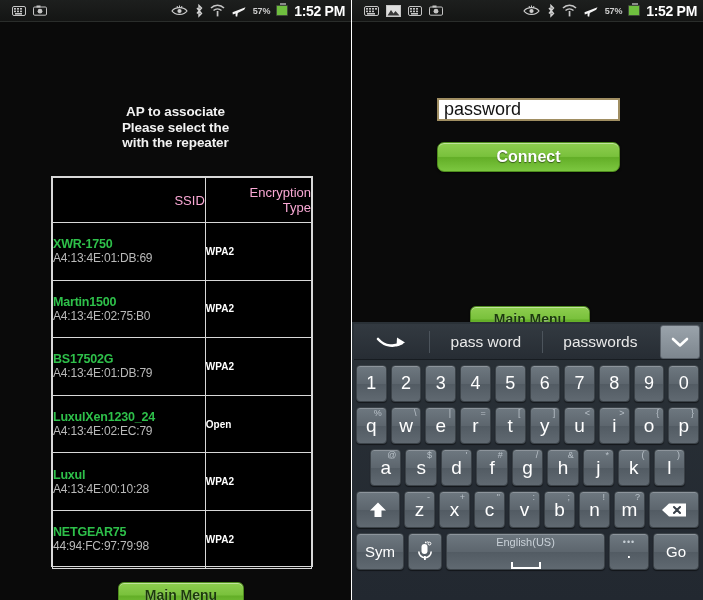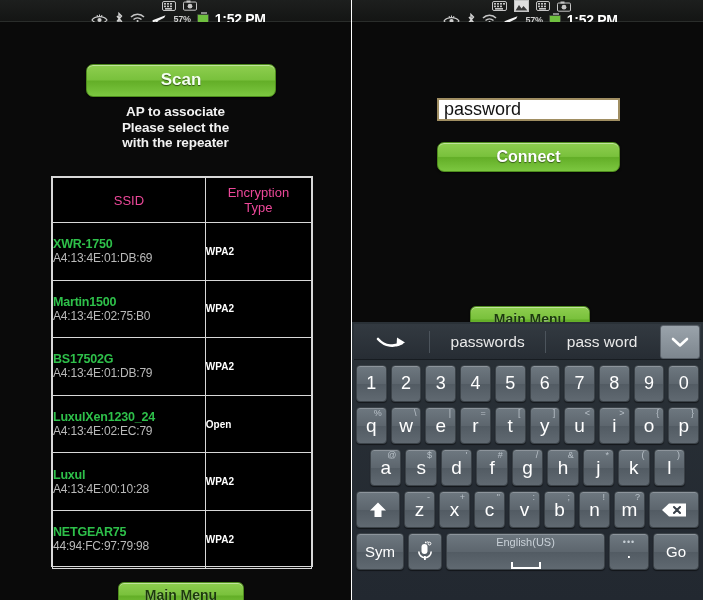--- a/index.html
+++ b/index.html
@@ -14,21 +14,20 @@
   .phone { position: relative; width: 351px; height: 600px; background: #000; overflow: hidden; }
   .phone.right { width: 352px; margin-left: 0px; border-left: 1px solid #ffffff; }
 
   
   .statusbar {
     position: relative; height: 22px; width: 100%;
     background: linear-gradient(#1d1f1e, #141514);
     display: flex; align-items: center;
     padding: 0 4px 0 12px;
     border-bottom: 1px solid #2a2d2b;
-    flex-direction: column;
   }
   .sb-left { display: flex; align-items: center; gap: 7px; flex: 0 0 auto; }
   .sb-spacer { flex: 1 1 auto; }
   .sb-right { display: flex; align-items: center; gap: 6px; flex: 0 0 auto; }
   .sbi { display: inline-flex; align-items: center; justify-content: center; opacity: .95; }
   .sb-batt-txt { color: #cfcfcf; font-size: 9px; font-weight: bold; letter-spacing: -0.2px; }
   .sb-batt {
     width: 12px; height: 11px; background: #6fbf3f;
     border: 1px solid #3f4a3a; border-radius: 1px;
     position: relative;
@@ -68,22 +67,22 @@
     position: absolute; left: 51px; top: 154px; width: 262px; height: 391px;
     border: 1px solid #d8d8d8; border-collapse: collapse; background:#000;
   }
   .ap-table table { width: 100%; border-collapse: collapse; table-layout: fixed; }
   .ap-table col.c1 { width: 59%; }
   .ap-table col.c2 { width: 41%; }
   .ap-table th, .ap-table td {
     border: 1px solid #d8d8d8; padding: 0; vertical-align: middle;
   }
   .ap-table thead th {
-    height: 45px; color: #ec4899; font-size: 13px; font-weight: normal;
-    text-align: center; line-height: 15px;
+    height: 45px; color: #f9a8d4; font-size: 13px; font-weight: normal;
+    text-align: right; line-height: 15px;
   }
   .ap-table tbody tr { height: 57.6px; }
   .cell-ssid { padding: 4px 0 4px 7px; text-align: left; }
   .ssid-name { color: #2ec04a; font-size: 12.5px; font-weight: bold; line-height: 14px; letter-spacing: -0.2px; display:block; }
   .ssid-mac { color: #b9b9b9; font-size: 12px; line-height: 14px; letter-spacing: -0.2px; display:block; }
   .cell-enc { color: #ffffff; font-size: 10px; font-weight: bold; text-align: left; padding-left: 18px; }
 
   .mainmenu-left {
     position: absolute; left: 118px; top: 560px;
     width: 126px; height: 27px; line-height: 25px; font-size: 14px;
@@ -223,21 +222,20 @@
               <path d="M1.5 8.2 L14.5 3.2 L13.2 5.8 L6.8 9 L6.2 12.8 L4.6 12.2 L4.6 9.6 L1.8 10.4 Z" fill="#ffffff"></path>
             </svg>
         </span>
         <span class="sb-batt-txt">57%</span>
         <span class="sb-batt"></span>
         <span class="sb-time">1:52 PM</span>
       </div>
     </div>
 
     <div class="screen">
-      <div class="btn-green scan-btn">Scan</div>
 
       <div class="hint">
         <div>AP to associate</div>
         <div>Please select the</div>
         <div>with the repeater</div>
       </div>
 
       <div class="ap-table">
         <table>
           <colgroup>
@@ -386,22 +384,22 @@
 
       <div class="keyboard">
 
         <div class="sugg-bar">
           <div class="sugg-arrow">
             <svg width="34" height="16" viewBox="0 0 34 16">
                 <path d="M3 5 C10 13, 20 13, 27 9" fill="none" stroke="#ffffff" stroke-width="2.6" stroke-linecap="round"></path>
                 <path d="M22 3.5 L30 8.6 L21.5 12.5 Z" fill="#ffffff"></path>
               </svg>
           </div>
+          <div class="sugg-item">pass word</div>
           <div class="sugg-item">passwords</div>
-          <div class="sugg-item">pass word</div>
           <div class="sugg-more">
             <svg width="18" height="12" viewBox="0 0 18 12">
                 <path d="M2 3 L9 9.5 L16 3" fill="none" stroke="#ffffff" stroke-width="2.6" stroke-linecap="round" stroke-linejoin="round"></path>
               </svg>
           </div>
         </div>
 
         <div class="krow" id="krow-numbers">
             <div class="key num">
               <span>1</span>

